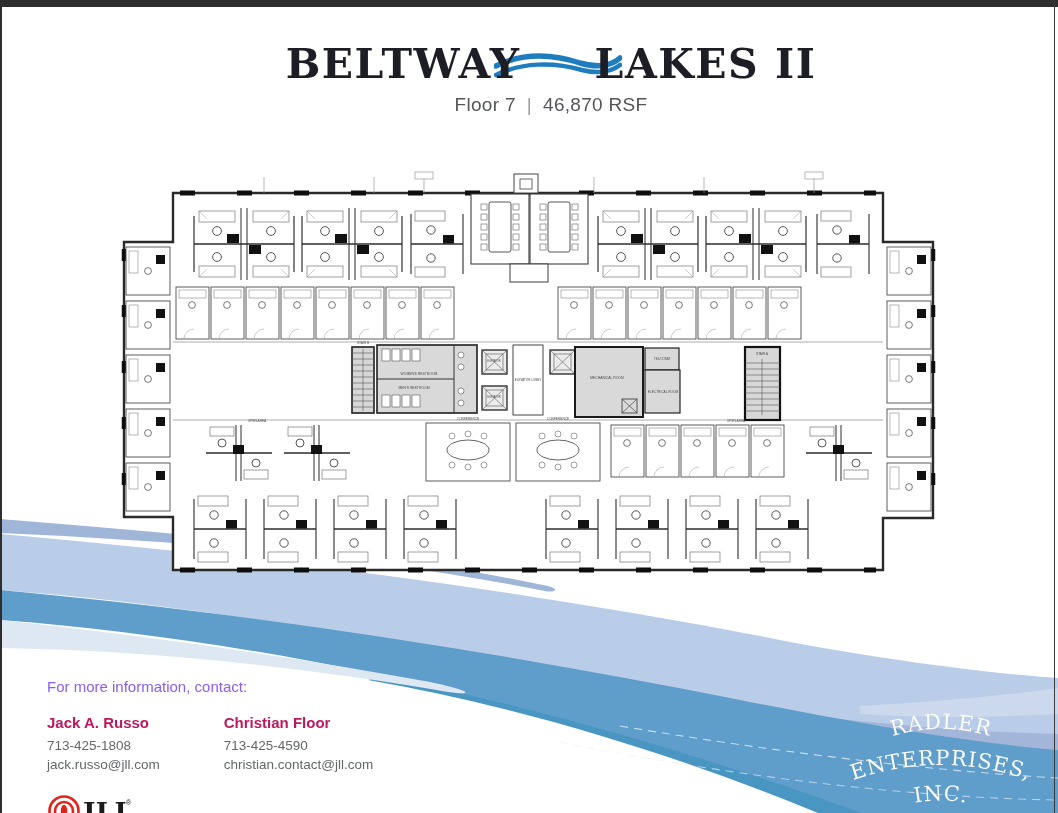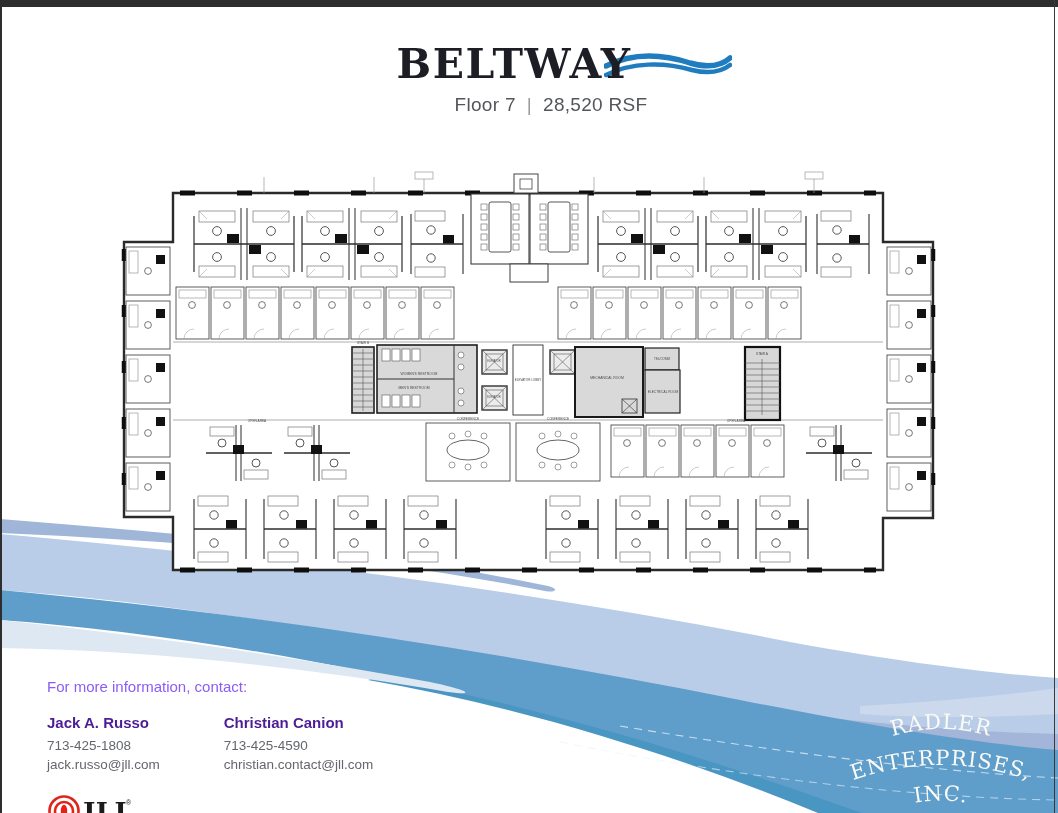--- a/index.html
+++ b/index.html
@@ -20,21 +20,21 @@
   .subtitle{margin-top:9px;font-size:19px;color:#54565b;letter-spacing:.3px;}
   .subtitle .sep{color:#9a9a9e;margin:0 11px;font-weight:300;}
   
   .plan{position:absolute;left:114px;top:163px;width:830px;height:422px;z-index:5;}
   .plan text{font-family:"Liberation Sans",sans-serif;fill:#4a4a4a;}
   
   .footer{position:absolute;left:47px;top:678px;z-index:10;}
   .footer-intro{font-size:15px;color:#8b5cf6;margin-bottom:17px;}
   .contact-row{display:flex;gap:64px;}
   .contact{font-size:13.5px;color:#63666b;line-height:1.45;}
-  .contact .name{font-size:15px;font-weight:bold;color:#4c1d95;margin-bottom:2px;}
+  .contact .name{font-size:15px;font-weight:bold;color:#be185d;margin-bottom:2px;}
   .jll-logo{margin-top:16px;display:flex;align-items:center;}
   
   .noselect{user-select:none;}
 </style>
 </head>
 <body>
 
 <div class="page">
 
   <svg class="waves" viewBox="0 0 1058 813" aria-hidden="true">
@@ -68,23 +68,24 @@
     </g>
   </svg>
 
   <div class="title-wrap">
     <div class="title-row noselect">
       <span>BELTWAY</span>
       <svg class="title-wave" viewBox="0 0 128 30">
         <path d="M2,15 C28,2 58,3 86,12 C103,17 117,15 126,7" fill="none" stroke="#1f7dbf" stroke-width="5.5" stroke-linecap="round"></path>
         <path d="M2,24 C28,11 60,11 88,19 C104,23 117,21 126,14" fill="none" stroke="#1f7dbf" stroke-width="4.5" stroke-linecap="round"></path>
       </svg>
+      <span>LAKES II</span>
     </div>
     <div class="subtitle">
-      <span>Floor 7</span><span class="sep">|</span><span>28,520 RSF</span>
+      <span>Floor 7</span><span class="sep">|</span><span>46,870 RSF</span>
     </div>
   </div>
 
   <svg class="plan" viewBox="0 0 830 422">
     <defs>
 
       <g id="cluster4">
         <line x1="0" y1="36" x2="100" y2="36" stroke="#2c2c2c" stroke-width="1.6"></line>
         <line x1="47" y1="0" x2="47" y2="72" stroke="#2c2c2c" stroke-width="1"></line>
         <line x1="53" y1="0" x2="53" y2="72" stroke="#2c2c2c" stroke-width="1"></line>
@@ -372,21 +373,21 @@
 
   <div class="footer">
     <div class="footer-intro">For more information, contact:</div>
     <div class="contact-row">
       <div class="contact">
         <div class="name">Jack A. Russo</div>
         <div>713-425-1808</div>
         <div>jack.russo@jll.com</div>
       </div>
       <div class="contact">
-        <div class="name">Christian Canion</div>
+        <div class="name">Christian Floor</div>
         <div>713-425-4590</div>
         <div>christian.contact@jll.com</div>
       </div>
     </div>
     <div class="jll-logo">
       <svg width="84" height="40" viewBox="0 0 84 40">
         <g>
           <circle cx="17" cy="20" r="14.5" fill="none" stroke="#e2231a" stroke-width="2.6"></circle>
           <circle cx="17" cy="20" r="9" fill="none" stroke="#e2231a" stroke-width="2.6"></circle>
           <ellipse cx="17" cy="20" rx="3.2" ry="6.2" fill="#e2231a"></ellipse>

